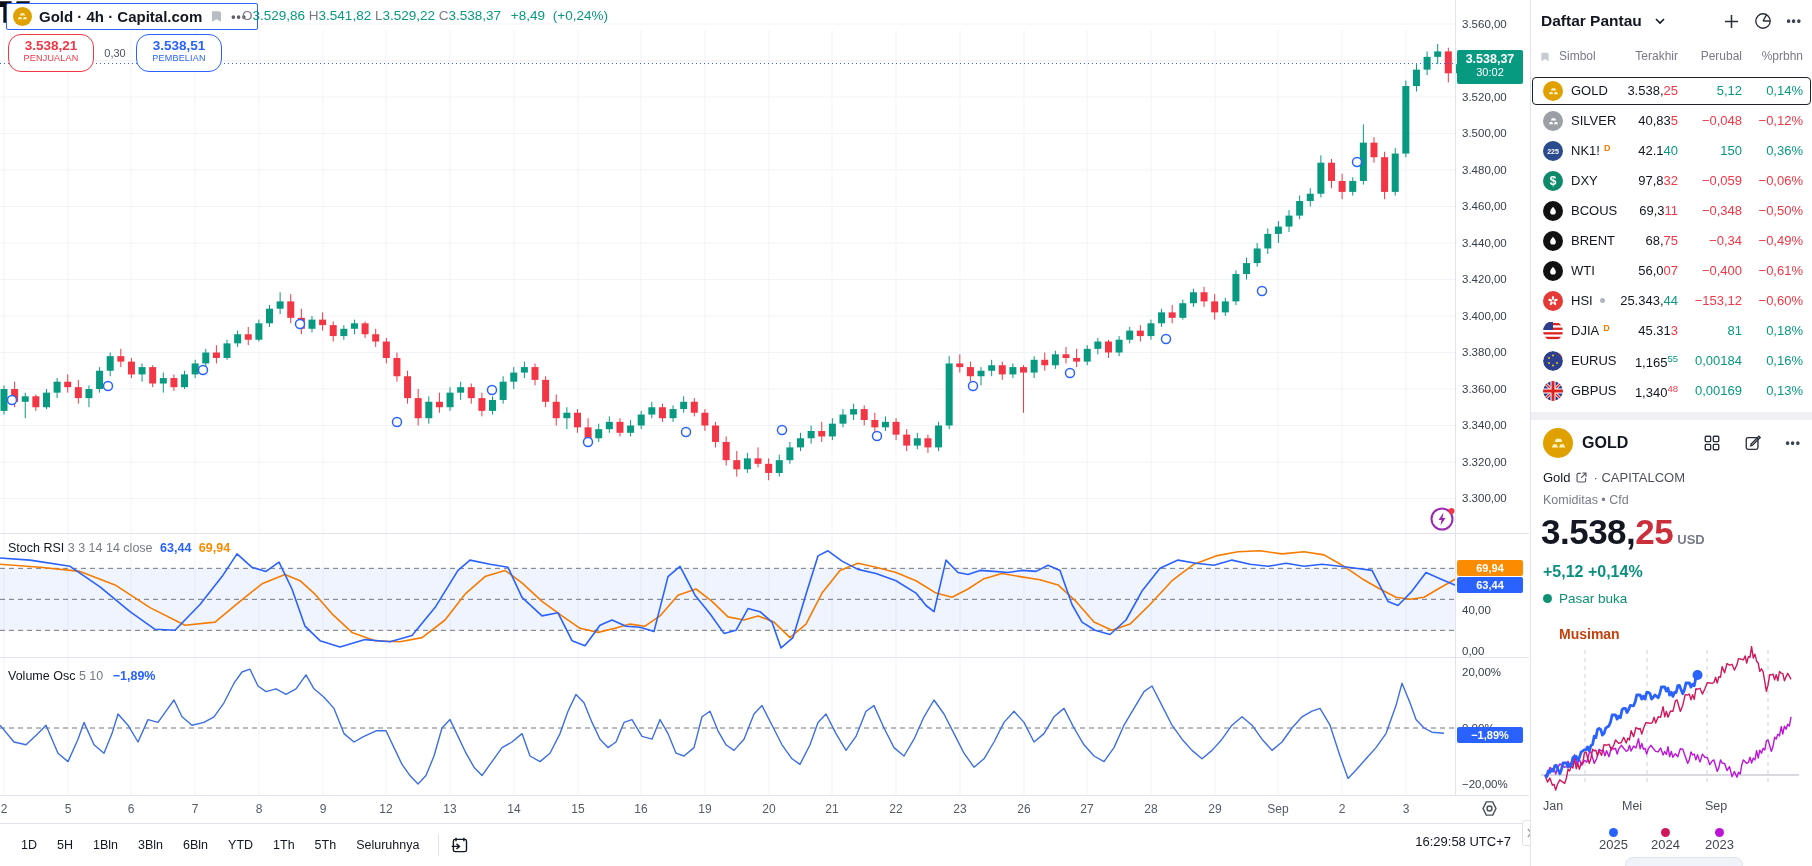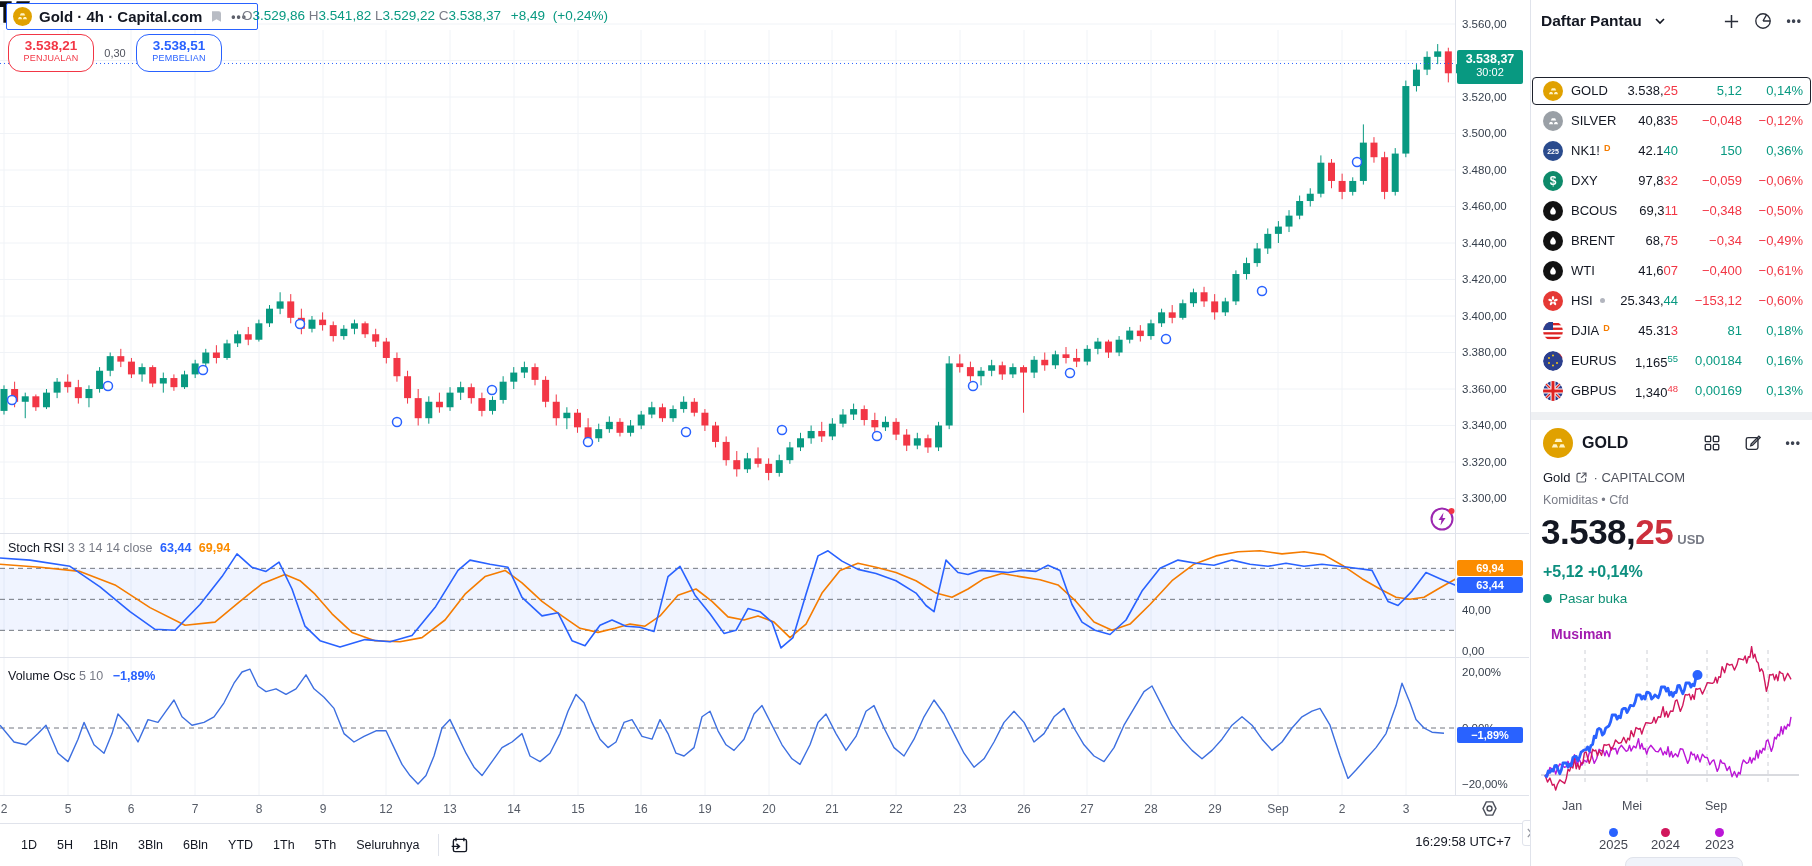--- a/index.html
+++ b/index.html
@@ -79,21 +79,21 @@
   #sd-title { font-size:16px; font-weight:bold; color:#131722; flex:1; }
   #sd-line2 { position:absolute; left:12px; top:470px; font-size:13px; color:#131722; display:flex; align-items:center; gap:5px; }
   #sd-line3 { position:absolute; left:12px; top:493px; font-size:12.5px; color:#787b86; }
   #sd-price { position:absolute; left:10px; top:512px; }
   #sd-price .big { font-size:35px; font-weight:bold; color:#131722; letter-spacing:-.5px; }
   #sd-price .big-accent { color:#cc2f3c; }
   #sd-price .cur { font-size:13px; font-weight:bold; color:#787b86; margin-left:4px; }
   #sd-change { position:absolute; left:12px; top:563px; font-size:16px; font-weight:bold; color:#0d8f7f; }
   #sd-status { position:absolute; left:12px; top:591px; font-size:13.5px; color:#0d9074; display:flex; align-items:center; gap:7px; }
   #sd-status .st-dot { width:9px; height:9px; border-radius:50%; background:#0d9074; }
-  #seasonal-title { position:absolute; left:20px; top:626px; font-size:14px; font-weight:bold; color:#a21caf; }
+  #seasonal-title { position:absolute; left:28px; top:626px; font-size:14px; font-weight:bold; color:#c2410c; }
   #seasonal-months { position:absolute; left:0; top:799px; width:100%; font-size:12.5px; color:#4a4e59; }
   #seasonal-months span { position:absolute; }
   #seasonal-legend { position:absolute; left:0; top:828px; width:100%; font-size:13px; color:#434651; }
   .leg-item { position:absolute; display:flex; align-items:center; gap:0;flex-direction:column; }
   .leg-dot { width:9px; height:9px; border-radius:50%; }
   #partial-pill { position:absolute; left:94px; top:857px; width:118px; height:16px; border-radius:8px; background:#f0f3fa; border:1px solid #e0e3eb; }
 
   #collapse-tab { left:1522px; top:820px; width:15px; height:26px; background:#fff; border:1px solid #e0e3eb; border-radius:3px; color:#9598a1; font-size:10px; display:flex; align-items:center; justify-content:center; cursor:pointer; }
   svg text { font-family:"Liberation Sans","DejaVu Sans",sans-serif; }
 </style>
@@ -615,20 +615,31 @@
       </span>
       <span class="hdr-icon">
         <svg width="18" height="18" viewBox="0 0 20 20">
             <circle cx="10" cy="10" r="8" fill="none" stroke="#2a2e39" stroke-width="1.5"></circle>
             <path d="M10 10 14 3M10 10h8" fill="none" stroke="#2a2e39" stroke-width="1.5"></path>
           </svg>
       </span>
       <span class="hdr-icon dots3">•••</span>
     </div>
 
+    <div id="wl-cols">
+      <span class="c-flag">
+        <svg width="12" height="12" viewBox="0 0 20 20">
+            <path fill="#c7cad1" d="M4 3h9a3 3 0 0 1 3 3v11l-6-3.5L4 17z"></path>
+          </svg>
+      </span>
+      <span class="c-sym">Simbol</span>
+      <span class="r-last" style="top:3px">Terakhir</span>
+      <span class="r-chg" style="top:3px">Perubal</span>
+      <span class="r-pct" style="top:3px">%prbhn</span>
+    </div>
 
     <div id="wl-rows">
         <div class="wl-row selected" style="top: 0px;">
           <span class="icon-wrap">
             <span class="mini-circle" style="width:20px;height:20px;background:#e0a100">
               <svg width="13" height="13" viewBox="0 0 24 24">
                 <path fill="#fff3c4" d="M7 10h10l-2-4H9zM3.5 17h8l-2-4h-4zM12.5 17h8l-2-4h-4z"></path>
               </svg>
             </span>
           </span>
@@ -696,21 +707,21 @@
         </div>
         <div class="wl-row" style="top: 180px;">
           <span class="icon-wrap">
             <span class="mini-circle" style="width:20px;height:20px;background:#111">
               <svg width="12" height="12" viewBox="0 0 22 22">
                 <path fill="#fff" d="M11 3c3.2 4.2 5.2 6.6 5.2 9.2a5.2 5.2 0 1 1-10.4 0C5.8 9.6 7.8 7.2 11 3z"></path>
               </svg>
             </span>
           </span>
           <span class="cell sym-cell">WTI</span>
-          <span class="cell r-last" style="top:7px"><span class="lastmain">41,6</span><span class="neg">07</span></span>
+          <span class="cell r-last" style="top:7px"><span class="lastmain">56,0</span><span class="neg">07</span></span>
           <span class="cell r-chg neg" style="top:7px">−0,400</span>
           <span class="cell r-pct neg" style="top:7px">−0,61%</span>
         </div>
         <div class="wl-row" style="top: 210px;">
           <span class="icon-wrap">
             <span class="mini-circle" style="width:20px;height:20px;background:#e53935">
               <svg width="12" height="12" viewBox="0 0 20 20">
                 <g fill="#fff">
                   <ellipse cx="10" cy="5.2" rx="2" ry="3.4"></ellipse>
                   <ellipse cx="10" cy="5.2" rx="2" ry="3.4" transform="rotate(72 10 10)"></ellipse>
@@ -853,21 +864,21 @@
         <line x1="116" y1="4" x2="116" y2="136" stroke="#b8bcc4" stroke-width="1" stroke-dasharray="4,4" opacity="0.7"></line>
         <line x1="176" y1="4" x2="176" y2="136" stroke="#b8bcc4" stroke-width="1" stroke-dasharray="4,4" opacity="0.7"></line>
         <line x1="237" y1="4" x2="237" y2="136" stroke="#b8bcc4" stroke-width="1" stroke-dasharray="4,4" opacity="0.7"></line>
         <line x1="10" y1="129" x2="268" y2="129" stroke="#b2b5be" stroke-width="1"></line>
         <polyline points="14.0,129.0 16.5,130.7 18.9,121.5 21.4,123.2 23.0,122.3 24.7,128.1 26.3,122.8 28.8,117.9 31.2,119.7 33.7,121.4 35.3,120.5 37.0,115.3 38.6,121.0 40.2,116.1 41.9,117.9 43.5,108.6 46.0,118.7 48.4,113.5 50.9,119.2 53.4,114.3 55.8,116.1 58.3,106.8 59.9,105.9 61.6,111.7 63.2,117.4 65.7,112.5 68.1,103.3 70.6,105.0 72.2,104.1 73.9,109.9 75.5,104.6 78.0,110.7 80.4,101.5 82.9,103.2 84.5,102.3 86.2,108.1 87.8,102.8 90.3,99.3 92.7,102.3 95.2,105.4 96.8,104.5 98.5,99.3 100.1,105.0 102.6,100.1 105.0,101.9 107.5,92.6 109.1,102.7 110.8,97.5 112.4,103.2 114.0,102.3 115.7,108.1 117.3,102.8 119.8,99.3 122.2,102.3 124.7,105.4 127.2,105.9 129.6,101.9 132.1,109.0 133.7,105.5 135.4,108.5 137.0,100.6 138.6,110.7 140.3,105.5 141.9,111.2 144.4,107.7 146.8,110.7 149.3,102.8 151.8,103.3 154.2,110.3 156.7,117.4 158.3,113.9 160.0,105.9 161.6,109.0 163.2,108.1 164.9,113.9 166.5,108.6 169.0,116.1 171.4,108.1 173.9,111.2 176.4,111.7 178.8,118.7 181.3,114.8 182.9,113.9 184.6,119.7 186.2,125.4 187.8,121.9 189.5,113.9 191.1,117.0 193.6,117.5 196.0,124.5 198.5,120.6 201.0,130.7 203.4,125.5 205.9,131.2 207.5,126.3 209.2,128.1 210.8,118.8 212.4,113.9 214.1,115.7 215.7,117.4 217.4,116.5 219.0,111.3 220.6,117.0 222.3,112.1 223.9,113.9 225.6,104.6 227.2,112.1 228.8,104.1 230.5,107.2 232.1,102.3 233.8,104.1 235.4,94.8 237.0,93.9 238.7,99.7 240.3,105.4 242.0,100.5 243.6,91.3 245.2,93.0 246.9,88.1 248.5,89.9 250.2,80.6 251.8,88.1 253.4,80.1 255.1,83.2 256.7,78.3 258.4,80.1 260.0,70.8" fill="none" stroke="#bb16d6" stroke-width="1.4" stroke-linejoin="round"></polyline>
         <polyline points="14.0,129.0 16.5,136.1 18.9,132.1 21.4,139.2 23.0,138.3 24.7,144.1 26.3,138.8 28.8,133.9 31.2,135.7 33.7,137.4 35.3,132.5 37.0,123.3 38.6,125.0 40.2,120.1 41.9,121.9 43.5,112.6 45.2,122.7 46.8,117.5 48.4,123.2 50.1,117.0 51.7,117.4 53.4,106.8 55.0,105.9 56.6,111.7 58.3,117.4 59.9,112.5 61.6,103.3 63.2,105.0 64.8,104.1 66.5,109.9 68.1,104.6 70.6,109.4 73.0,98.8 75.5,99.2 78.0,98.3 80.4,104.1 82.9,98.8 84.5,93.9 86.2,95.7 87.8,97.4 90.3,96.5 92.7,91.3 95.2,97.0 96.8,92.1 98.5,93.9 100.1,84.6 102.6,90.7 105.0,81.5 107.5,83.2 109.1,82.3 110.8,88.1 112.4,82.8 114.9,76.6 117.3,77.0 119.8,77.4 121.4,76.5 123.1,71.3 124.7,77.0 127.2,70.8 129.6,71.2 132.1,60.6 133.7,70.7 135.4,65.5 137.0,71.2 139.5,65.0 141.9,65.4 144.4,54.8 146.0,53.9 147.7,59.7 149.3,65.4 151.8,59.2 154.2,48.6 156.7,49.0 158.3,48.1 160.0,53.9 161.6,48.6 163.2,53.4 164.9,42.8 166.5,43.2 169.0,42.3 171.4,48.1 173.9,42.8 176.4,36.6 178.8,37.0 181.3,37.4 182.9,36.5 184.6,31.3 186.2,37.0 187.8,30.8 189.5,31.2 191.1,20.6 193.6,26.7 196.0,17.5 198.5,19.2 201.0,18.3 203.4,24.1 205.9,18.8 207.5,12.6 209.2,13.0 210.8,13.4 212.4,13.9 214.1,9.9 215.7,17.0 217.4,10.8 219.0,11.2 220.6,0.6 222.3,12.1 223.9,8.1 225.6,15.2 227.2,17.0 228.8,25.4 230.5,22.8 232.1,25.9 233.8,35.7 235.4,45.4 237.0,39.2 238.7,28.6 240.3,29.0 242.0,28.1 243.6,33.9 245.2,28.6 246.9,34.7 248.5,25.5 250.2,27.2 251.8,27.7 253.4,34.7 255.1,30.8 256.7,27.3 258.4,30.3 260.0,33.4" fill="none" stroke="#d1175c" stroke-width="1.4" stroke-linejoin="round"></polyline>
         <polyline points="14.0,129.0 15.6,130.5 17.3,124.9 18.9,126.4 20.6,123.7 22.2,125.1 23.8,119.6 25.5,119.5 27.1,123.7 28.8,127.8 30.4,123.7 32.0,116.9 33.7,117.0 35.3,116.9 37.0,121.1 38.6,118.2 40.2,119.8 41.9,111.6 43.5,110.4 45.2,110.3 46.8,114.5 48.4,111.6 50.1,106.2 51.7,105.0 53.4,103.8 55.0,103.7 56.6,100.9 58.3,105.0 59.9,99.6 61.6,98.4 63.2,90.2 64.8,91.8 66.5,83.6 68.1,82.4 69.8,83.7 71.4,89.1 73.0,87.6 74.7,82.2 76.3,81.0 78.0,79.8 79.6,75.7 81.2,68.9 82.9,69.0 84.5,68.9 86.2,73.1 87.8,70.2 89.4,71.8 91.1,63.6 92.7,62.4 94.4,62.3 96.0,66.5 97.6,63.6 99.3,59.5 100.9,59.7 102.6,59.8 104.2,55.7 105.8,48.9 107.5,49.0 109.1,48.9 110.8,53.1 112.4,50.2 114.0,53.1 115.7,46.3 117.3,46.4 119.0,47.7 120.6,53.1 122.2,51.6 123.9,48.9 125.5,50.3 127.2,51.8 128.8,47.7 130.4,40.9 132.1,41.0 133.7,40.9 135.4,45.1 137.0,42.2 138.6,49.1 140.3,46.3 141.9,50.4 143.6,46.3 145.2,46.5 146.8,39.6 148.5,39.5 150.1,43.7 151.8,47.8 153.4,43.7 155.0,36.9 156.7,37.0 158.3,36.9 160.0,41.1 161.6,38.2 163.2,39.8 164.9,31.6 166.5,30.4" fill="none" stroke="#2962ff" stroke-width="2.8" stroke-linejoin="round"></polyline>
         <circle cx="166.52" cy="29" r="5" fill="#2962ff"></circle>
       </svg>
     <div id="seasonal-months">
-        <span style="left: 31px;">Jan</span>
+        <span style="left: 12px;">Jan</span>
         <span style="left: 91px;">Mei</span>
         <span style="left: 174px;">Sep</span>
       </div>
     <div id="seasonal-legend">
         <span class="leg-item" style="left: 68px;">
           <span class="leg-dot" style="background:#2962ff"></span>
           <span>2025</span>
         </span>
         <span class="leg-item" style="left: 120px;">
           <span class="leg-dot" style="background:#d1175c"></span>

